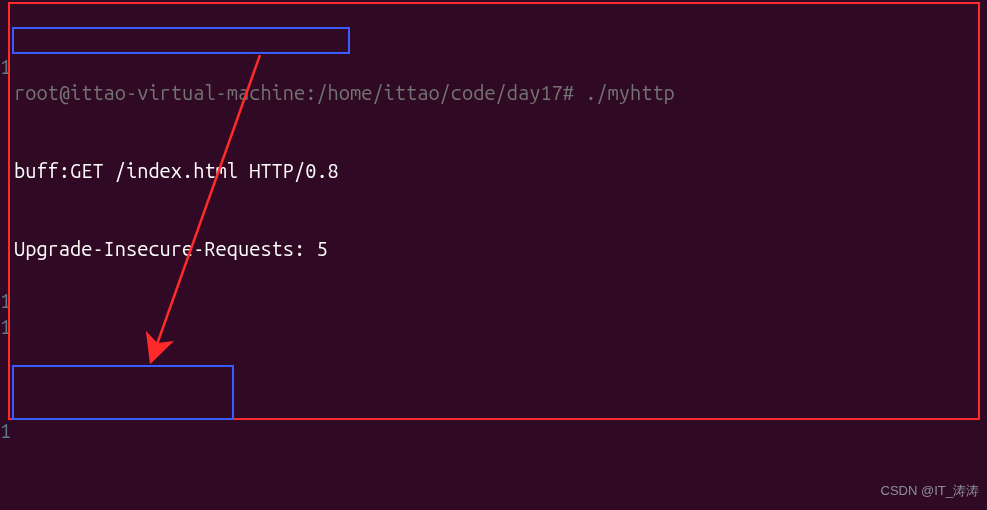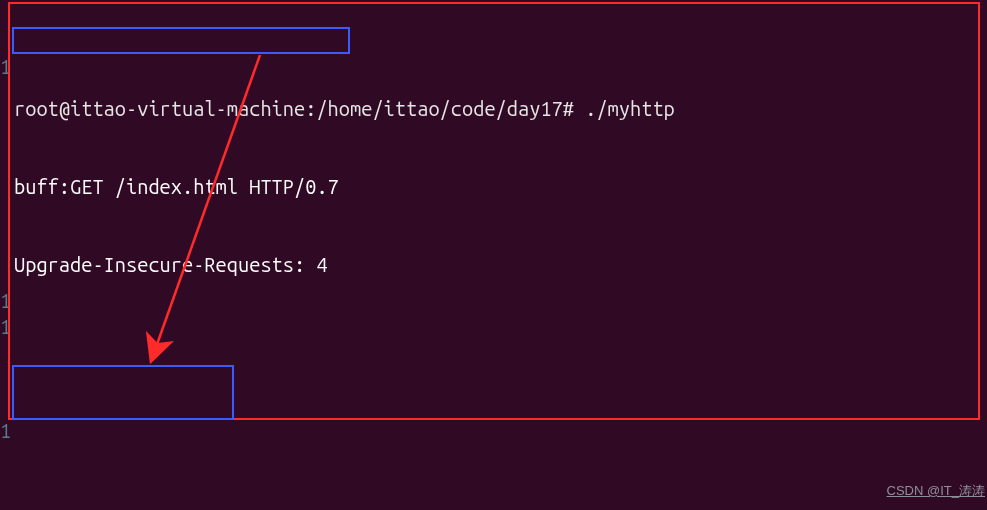--- a/index.html
+++ b/index.html
@@ -25,21 +25,21 @@
     left: 0;
     top: 0;
     width: 15px;
     color: #5a7a8a;
     font-size: 20px;
     line-height: 26px;
     white-space: pre;
     text-align: left;
   }
   .line { display: block; min-height: 26px; }
-  .prompt-user { color: #e5e5e5; margin-top: 16px; }
+  .prompt-user { color: #737373; }
   .box-red {
     position: absolute;
     left: 8px;
     top: 2px;
     width: 972px;
     height: 418px;
     border: 2px solid #ff2b2b;
     pointer-events: none;
     box-sizing: border-box;
   }
@@ -64,28 +64,27 @@
     box-sizing: border-box;
   }
   .arrow {
     position: absolute;
     left: 140px;
     top: 55px;
     pointer-events: none;
   }
   .watermark {
     position: absolute;
-    right: 2px;
+    right: 8px;
     bottom: 6px;
     color: #9da6ad;
     font-family: Arial, sans-serif;
     font-size: 13px;
     opacity: 0.85;
     pointer-events: none;
-    text-decoration: underline;
   }
 </style>
 </head>
 <body>
 
 <div class="term">
   <div class="gutter">
 <span></span>
 <span>1</span>
 <span></span>
@@ -98,22 +97,22 @@
 <span></span>
 <span>1</span>
 <span>1</span>
 <span></span>
 <span></span>
 <span></span>
 <span>1</span>
 <span></span>
 <span></span></div>
   <span class="line prompt-user">root@ittao-virtual-machine:/home/ittao/code/day17# ./myhttp</span>
-  <span class="line">buff:GET /index.html HTTP/0.7</span>
-  <span class="line">Upgrade-Insecure-Requests: 4</span>
+  <span class="line">buff:GET /index.html HTTP/0.8</span>
+  <span class="line">Upgrade-Insecure-Requests: 5</span>
   
   
   
   
   
   
   
   
   
   

